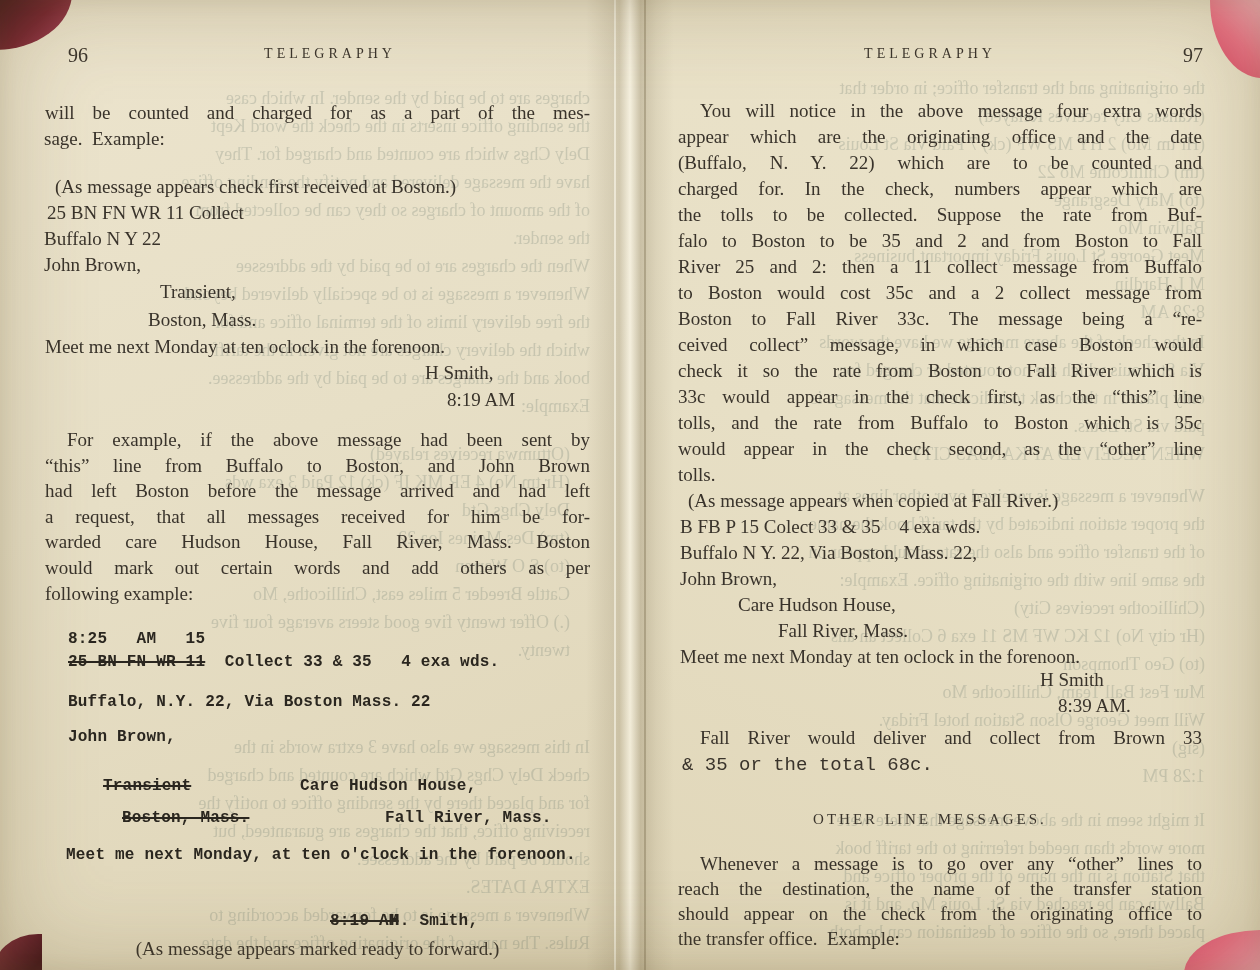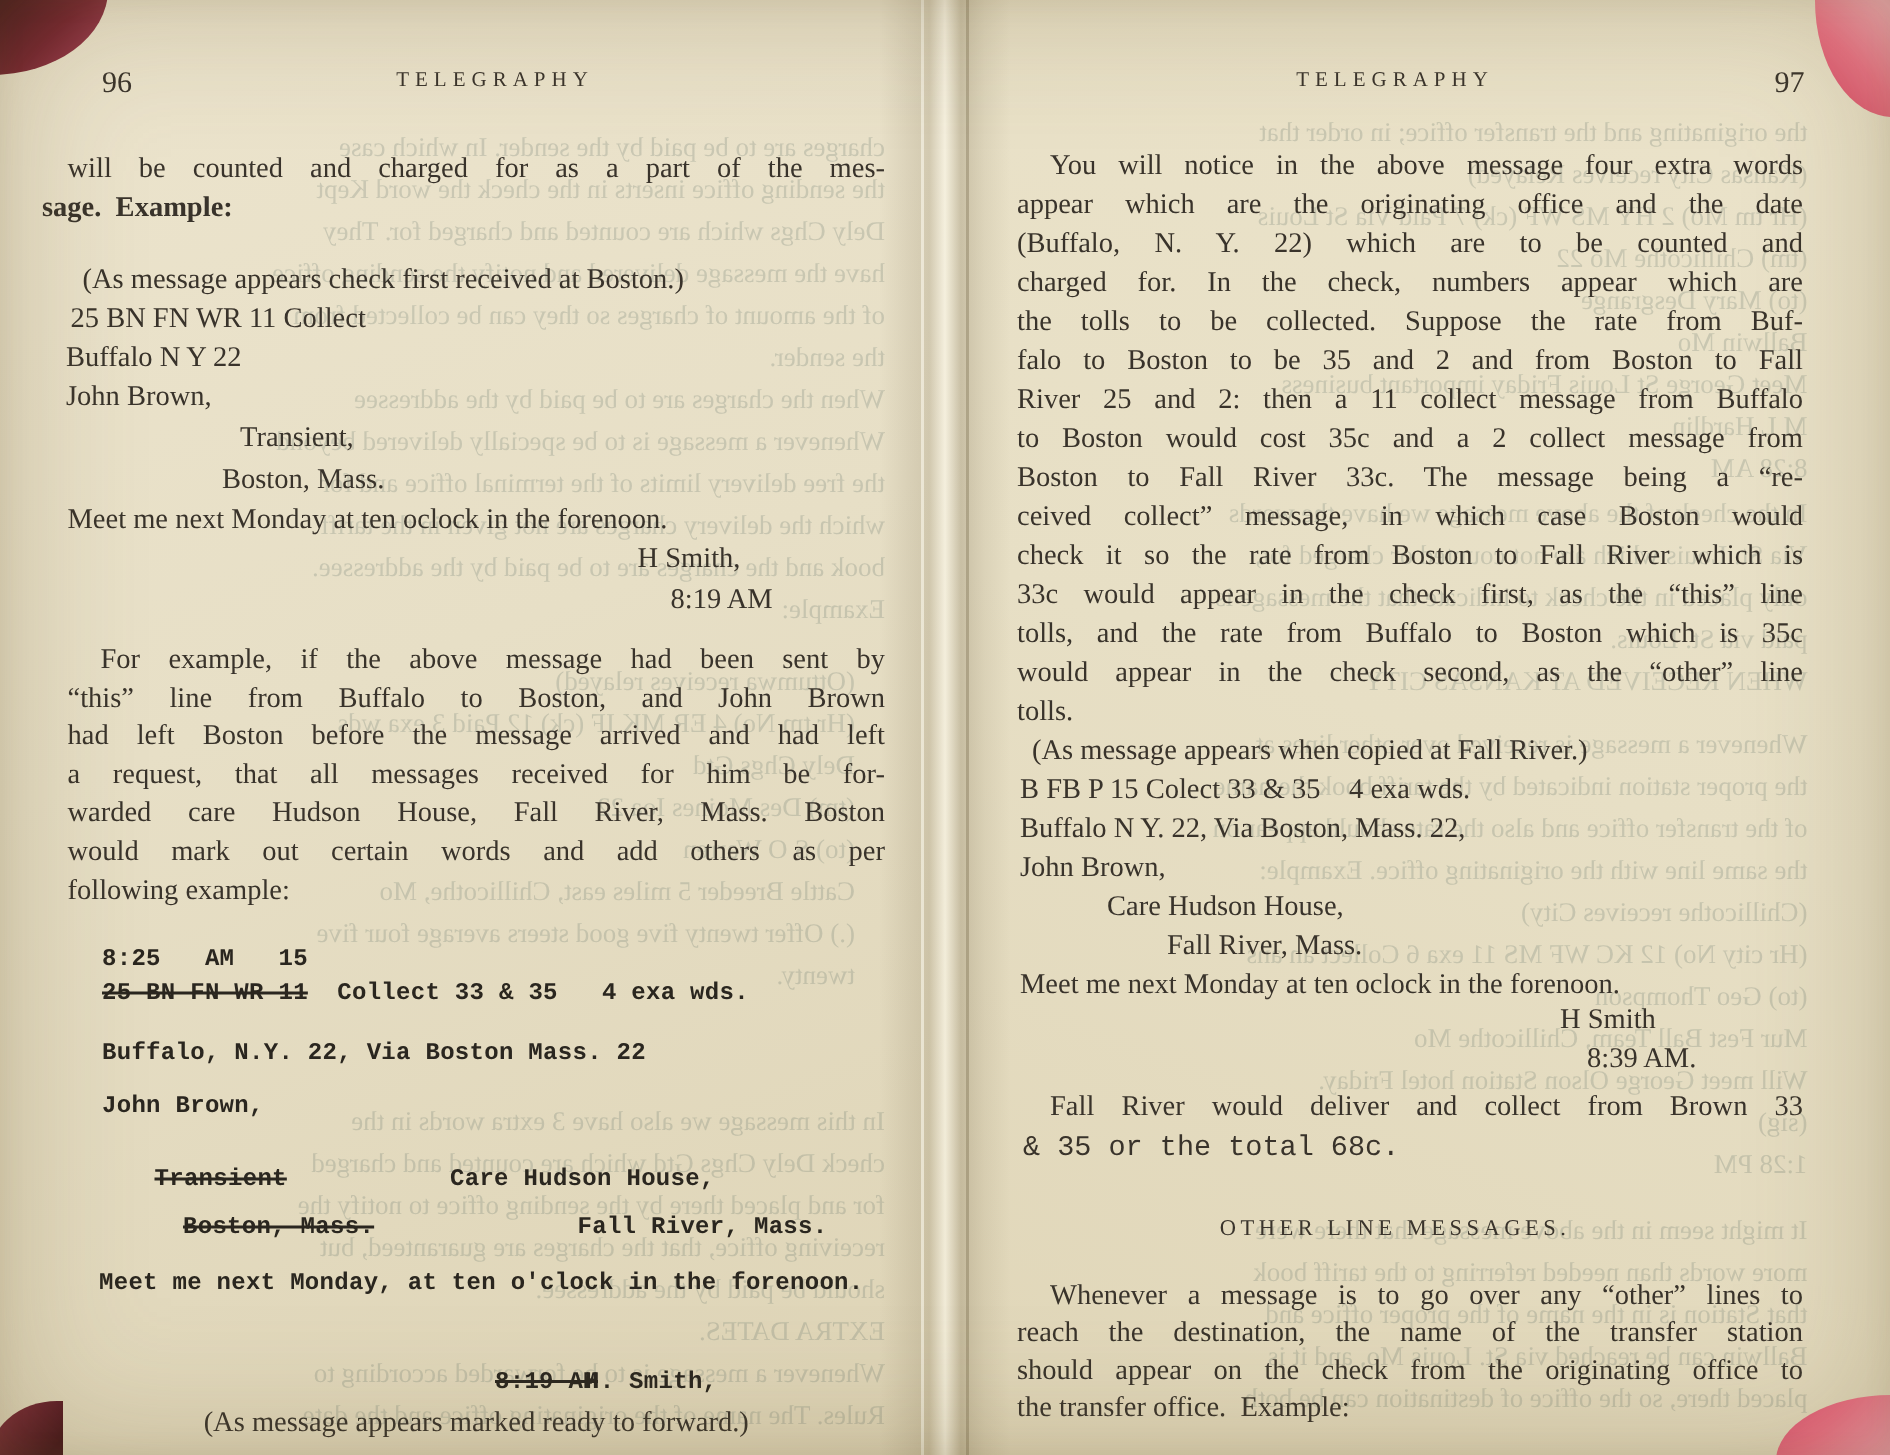--- a/index.html
+++ b/index.html
@@ -77,21 +77,21 @@
 receiving office, that the charges are guaranteed, but
 should be paid by the addressee.
 EXTRA DATES.
 Whenever a message is to be forwarded according to
 Rules. The name of the originating office and the date</div>
 
   <div class="pnum z-text" style="left:68px;top:44px;">96</div>
   <div class="hdr z-text" style="left:60px;top:46px;width:540px;">TELEGRAPHY</div>
 
   <div class="jl z-text" style="top:102px;">will be counted and charged for as a part of the mes-</div>
-  <div class="ln z-text" style="left:28px;top:128px;font-weight:bold;">sage.  Example:</div>
+  <div class="ln z-text" style="left:44px;top:128px;">sage.  Example:</div>
 
   <div class="ln z-text caption" style="left:55px;top:176px;">(As message appears check first received at Boston.)</div>
   <div class="ln z-text" style="left:47px;top:202px;">25 BN FN WR 11 Collect</div>
   <div class="ln z-text" style="left:44px;top:228px;">Buffalo N Y 22</div>
   <div class="ln z-text" style="left:44px;top:254px;">John Brown,</div>
   <div class="ln z-text" style="left:112px;top:281px;margin-left:48px;">Transient,</div>
   <div class="ln z-text" style="left:148px;top:309px;">Boston, Mass.</div>
   <div class="ln z-text" style="left:45px;top:336px;">Meet me next Monday at ten oclock in the forenoon.</div>
   <div class="ln z-text" style="left:425px;top:362px;">H Smith,</div>
   <div class="ln z-text" style="left:447px;top:389px;">8:19 AM</div>

